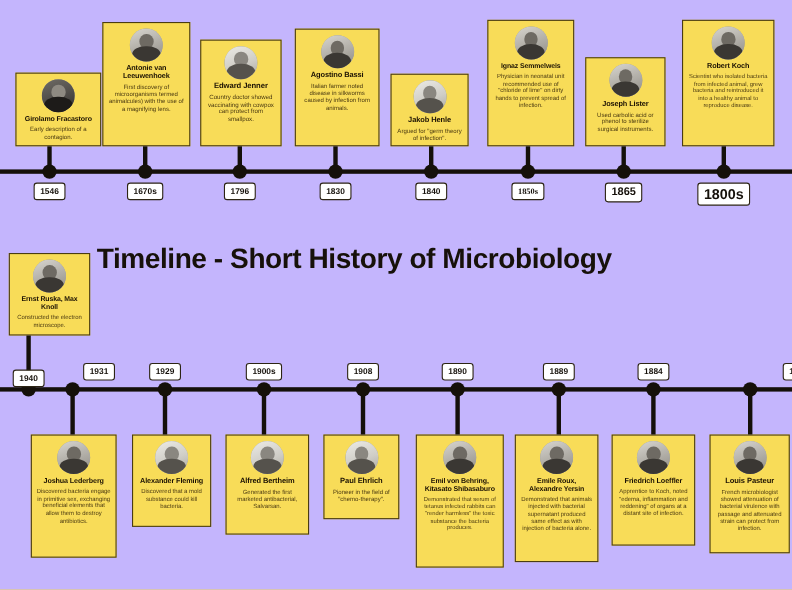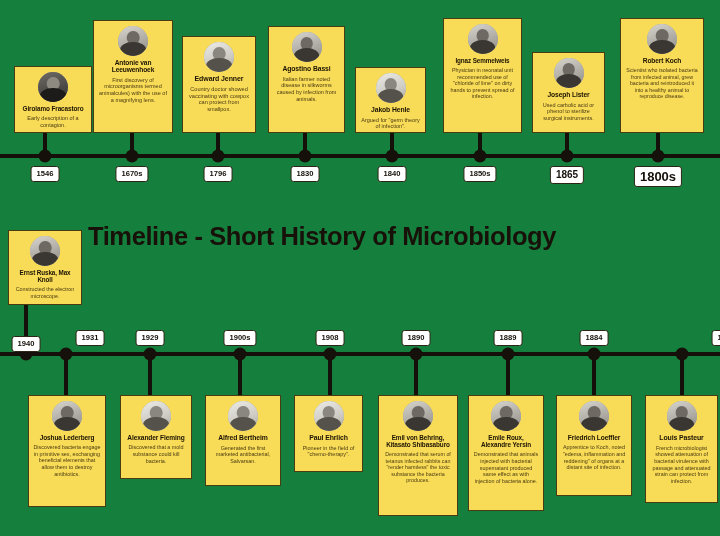--- a/index.html
+++ b/index.html
@@ -13,21 +13,21 @@
     background: #F7D94C;
     font-family: "Liberation Sans", sans-serif;
     position: relative;
     -webkit-font-smoothing: antialiased;
   }
   #infographic {
     position: absolute;
     left: 0; top: 0;
     width: 720px;
     height: 536px;
-    background: #15803d;
+    background: #c4b5fd;
   }
 
   
   .card {
     position: absolute;
     box-sizing: border-box;
     background: #F8DC58;
     border: 1.4px solid #4A3C12;
     display: flex;
     flex-direction: column;
@@ -240,21 +240,21 @@
       <div class="dot" style="left: 218px; top: 156px;"></div>
       <div class="datechip" style="left: 218px; top: 166px; font-size: 7.6px;">1796</div>
       <div class="stem" style="left: 305px; top: 133px; height: 23px;"></div>
       <div class="dot" style="left: 305px; top: 156px;"></div>
       <div class="datechip" style="left: 305px; top: 166px; font-size: 7.6px;">1830</div>
       <div class="stem" style="left: 392px; top: 133px; height: 23px;"></div>
       <div class="dot" style="left: 392px; top: 156px;"></div>
       <div class="datechip" style="left: 392px; top: 166px; font-size: 7.6px; text-align: center;">1840</div>
       <div class="stem" style="left: 480px; top: 133px; height: 23px;"></div>
       <div class="dot" style="left: 480px; top: 156px;"></div>
-      <div class="datechip" style="left: 480px; top: 166px; font-size: 7.6px;">1850s</div>
+      <div class="datechip" style="left: 480px; top: 166px; font-size: 7.6px; font-family: Liberation Serif, serif;">1850s</div>
       <div class="stem" style="left: 567px; top: 133px; height: 23px;"></div>
       <div class="dot" style="left: 567px; top: 156px;"></div>
       <div class="datechip" style="left: 567px; top: 166px; font-size: 10px;">1865</div>
       <div class="stem" style="left: 658px; top: 133px; height: 23px;"></div>
       <div class="dot" style="left: 658px; top: 156px;"></div>
       <div class="datechip" style="left: 658px; top: 166px; font-size: 13px;">1800s</div>
     </div>
 
   <div id="title-block" style="top:224px;">
     <div id="main-title">Timeline - Short History of Microbiology</div>

